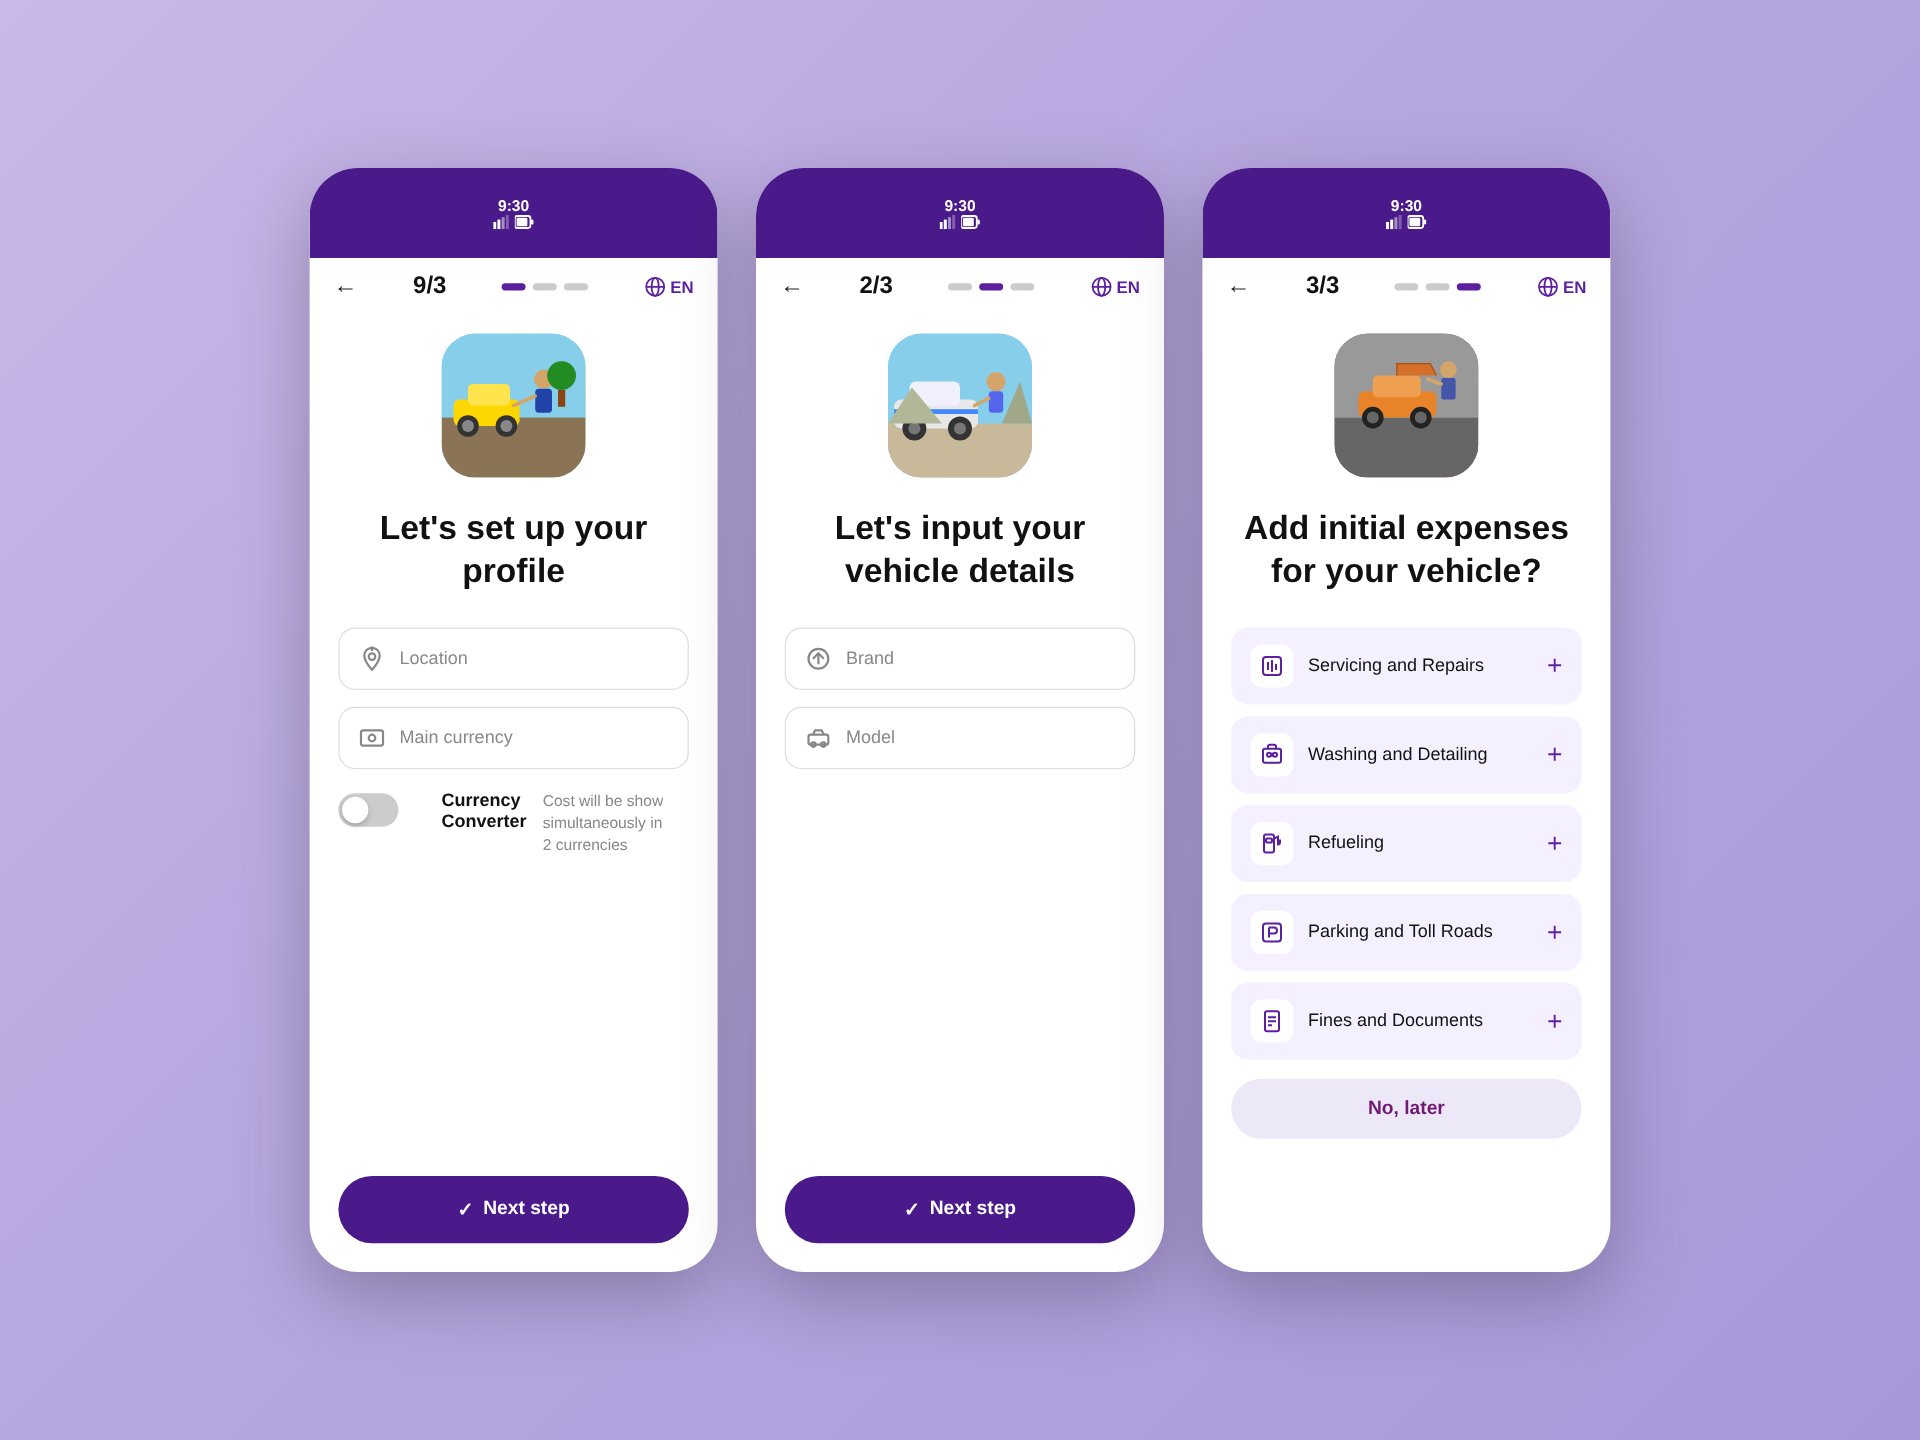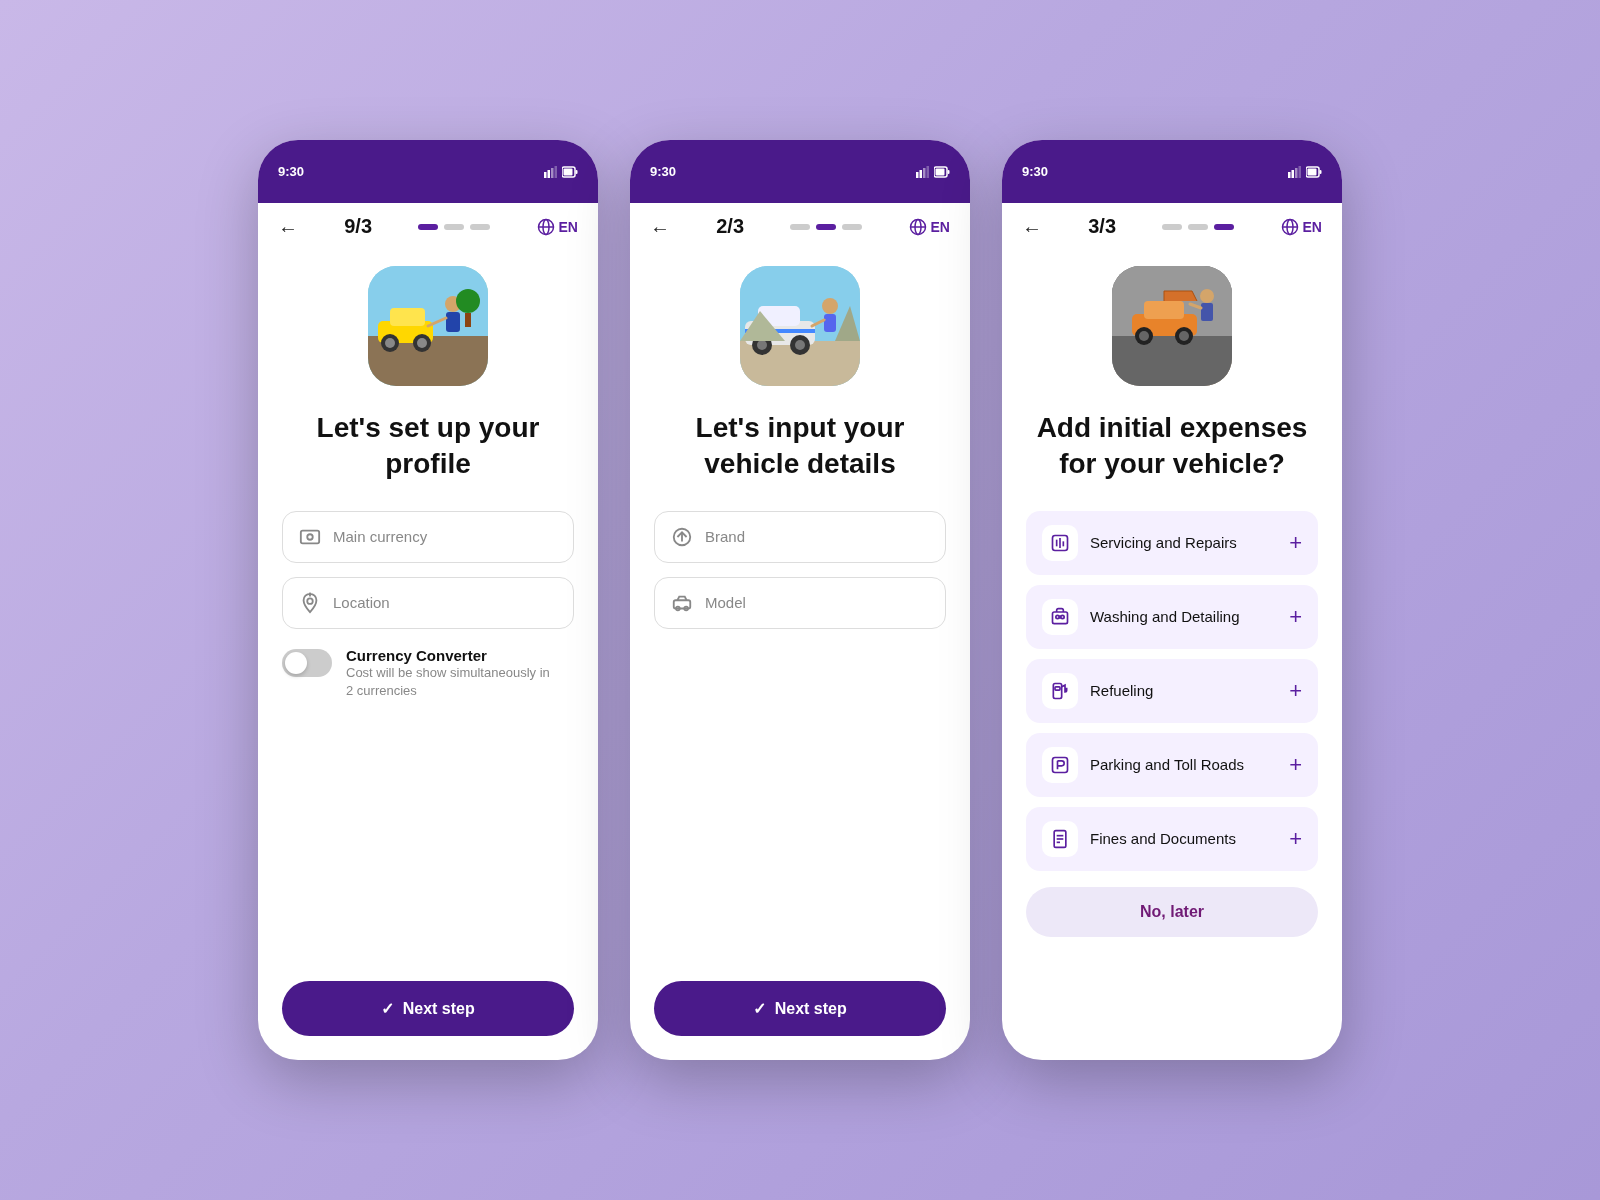--- a/index.html
+++ b/index.html
@@ -32,20 +32,21 @@
     .status-bar {
       background: #4a1a8a;
       color: white;
       display: flex;
       align-items: center;
       justify-content: space-between;
       padding: 24px 20px;
       font-size: 13px;
       font-weight: 600;
       min-height: 36px;
+      flex-direction: column;
     }
     .status-icons {
       display: flex;
       align-items: center;
       gap: 4px;
       font-size: 11px;
     }
 
     
     .nav-bar {
@@ -184,21 +185,22 @@
       height: 22px;
       background: white;
       border-radius: 50%;
       position: absolute;
       top: 3px;
       left: 3px;
       box-shadow: 0 2px 4px rgba(0,0,0,0.2);
     }
     .toggle-text {
       display: flex;
-      flex-direction: column;
+      flex-direction: row;
+      margin-left: 22px;
     }
     .toggle-title {
       font-size: 15px;
       font-weight: 600;
       color: #111;
     }
     .toggle-subtitle {
       font-size: 13px;
       color: #888;
       line-height: 1.4;
@@ -338,34 +340,34 @@
 
         <circle cx="100" cy="35" r="12" fill="#228B22"></circle>
         <rect x="97" y="47" width="6" height="14" fill="#8B4513"></rect>
       </svg>
     </div>
 
     <div class="title">Let's set up your<br>profile</div>
 
     <div class="field">
       <svg class="field-icon" viewBox="0 0 24 24" fill="none" stroke="currentColor" stroke-width="2">
-        <rect x="2" y="5" width="20" height="14" rx="2"></rect>
-        <circle cx="12" cy="12" r="3"></circle>
-      </svg>
-      <span class="field-label">Main currency</span>
-    </div>
-
-    <div class="field">
-      <svg class="field-icon" viewBox="0 0 24 24" fill="none" stroke="currentColor" stroke-width="2">
         <circle cx="12" cy="10" r="3"></circle>
         <path d="M12 2C8.13 2 5 5.13 5 9c0 5.25 7 13 7 13s7-7.75 7-13c0-3.87-3.13-7-7-7z"></path>
         <line x1="12" y1="2" x2="12" y2="5" stroke-width="2"></line>
         <circle cx="12" cy="2" r="1.5" fill="#888" stroke="none"></circle>
       </svg>
       <span class="field-label">Location</span>
+    </div>
+
+    <div class="field">
+      <svg class="field-icon" viewBox="0 0 24 24" fill="none" stroke="currentColor" stroke-width="2">
+        <rect x="2" y="5" width="20" height="14" rx="2"></rect>
+        <circle cx="12" cy="12" r="3"></circle>
+      </svg>
+      <span class="field-label">Main currency</span>
     </div>
 
     <div class="toggle-row">
       <div class="toggle">
         <div class="toggle-knob"></div>
       </div>
       <div class="toggle-text">
         <span class="toggle-title">Currency Converter</span>
         <span class="toggle-subtitle">Cost will be show simultaneously in<br>2 currencies</span>
       </div>

